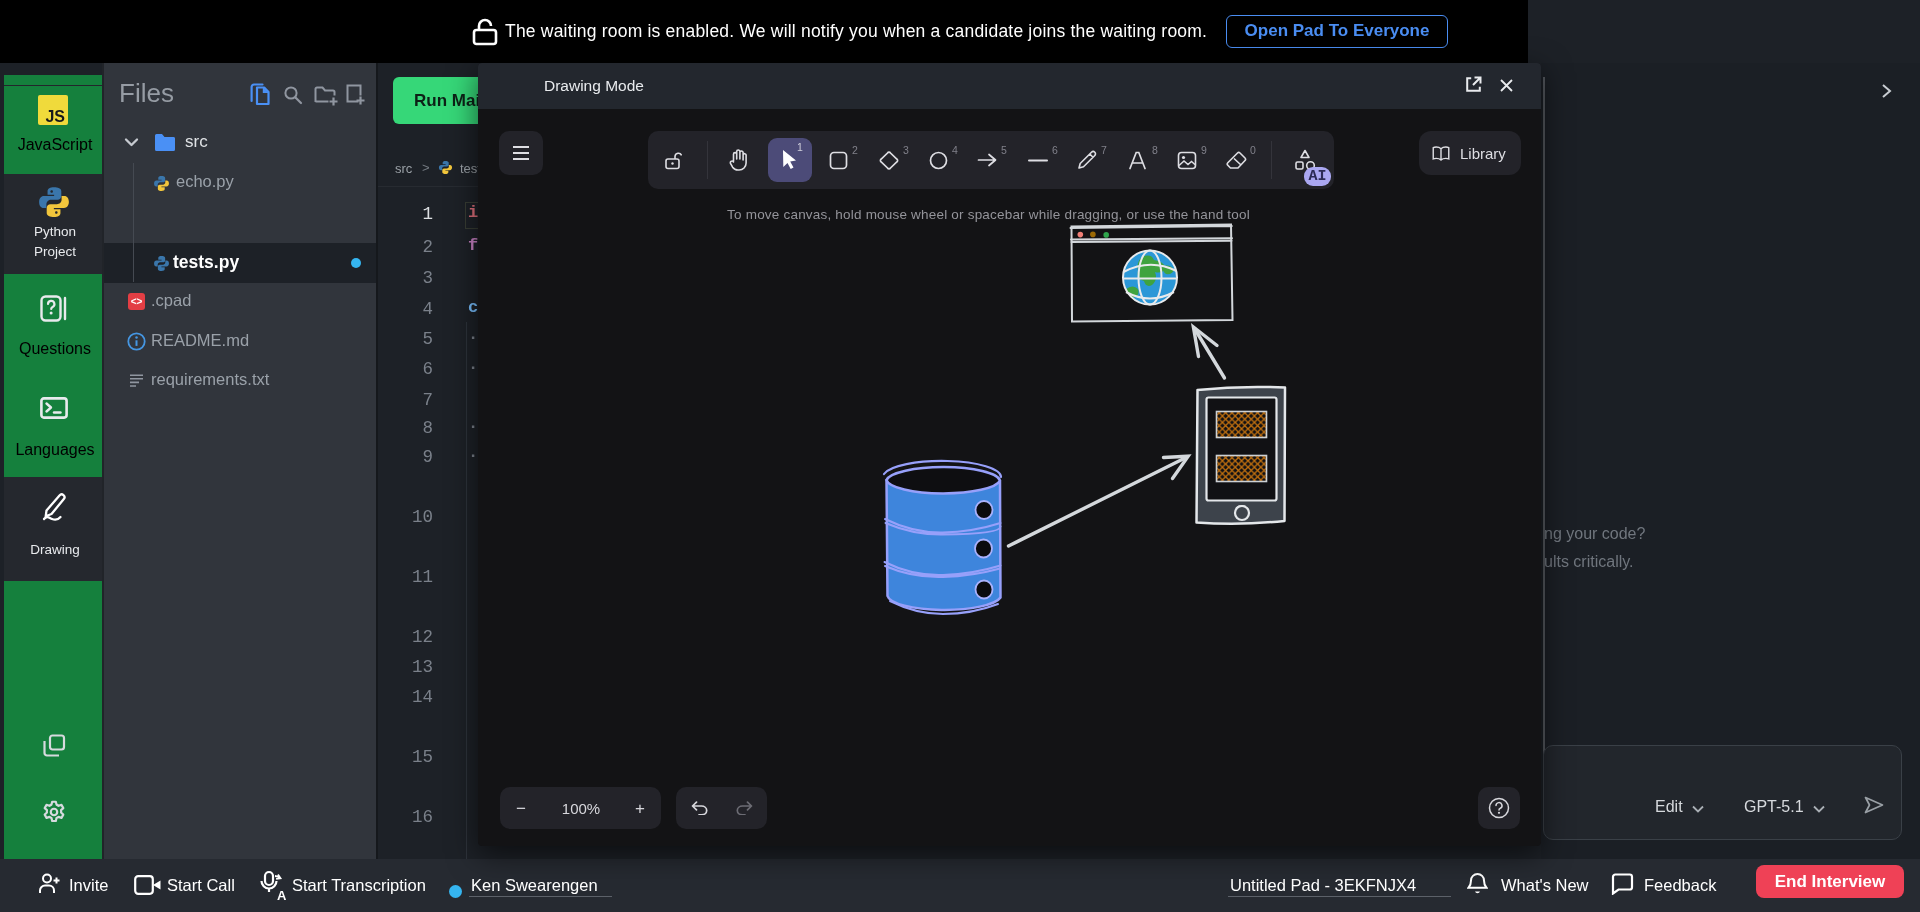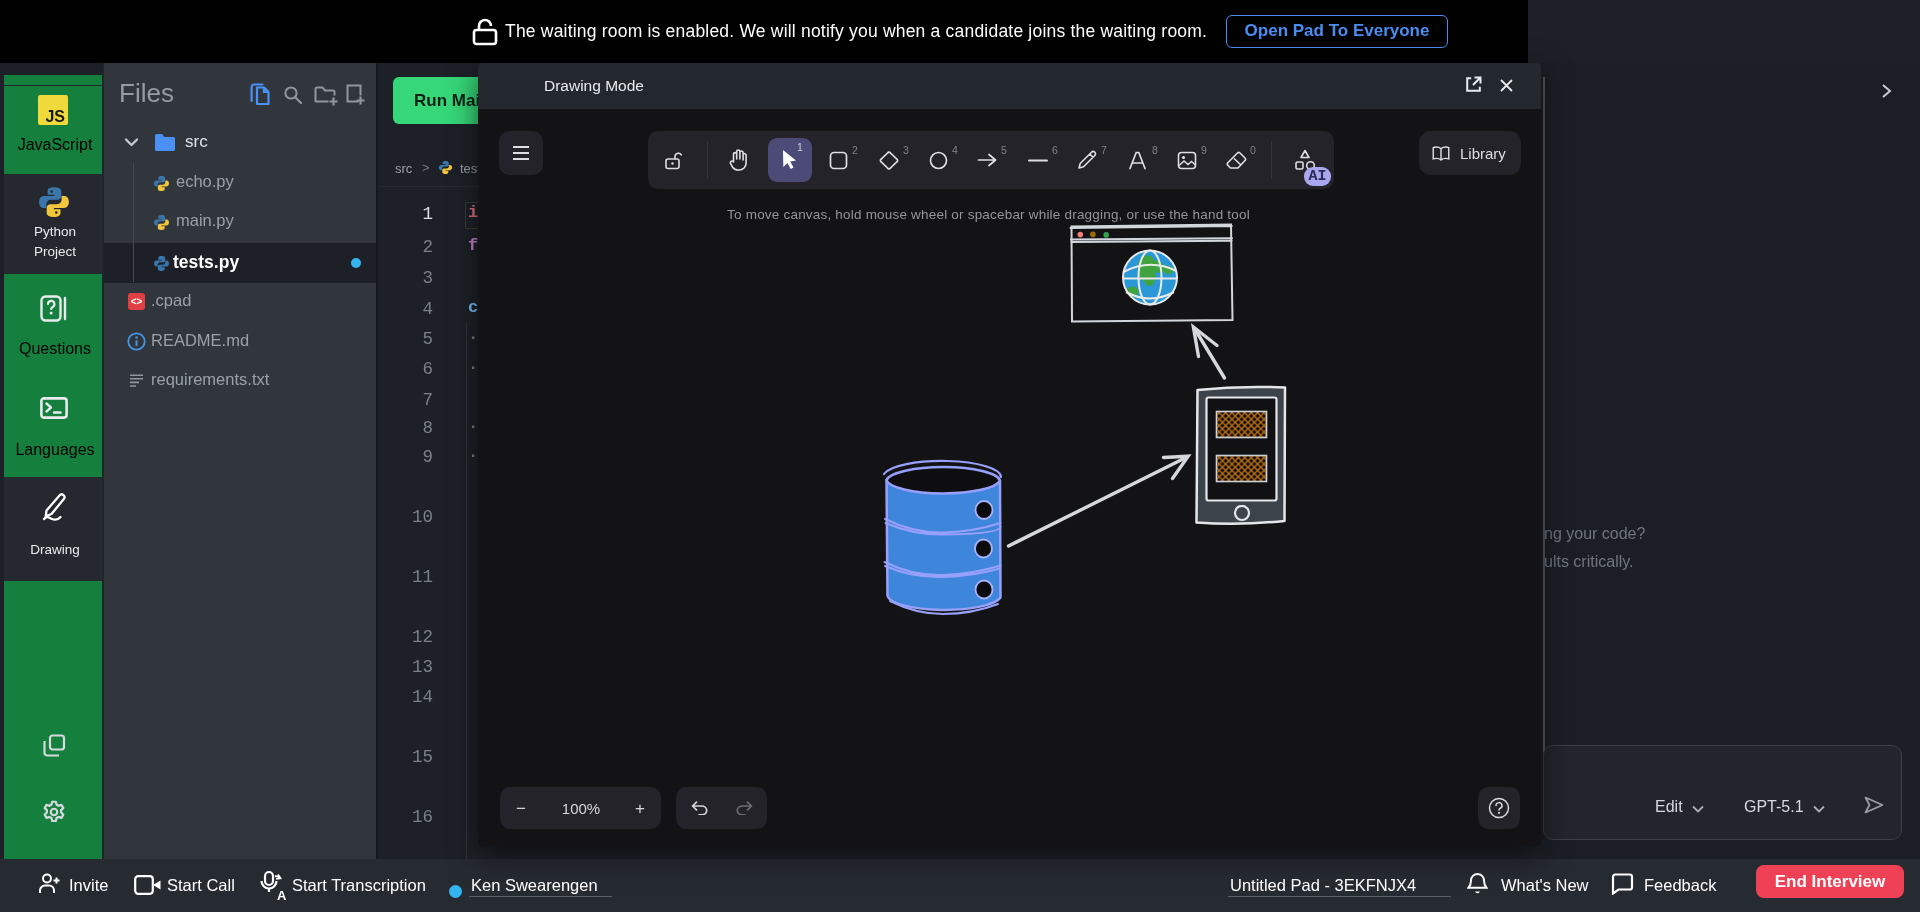--- a/index.html
+++ b/index.html
@@ -145,27 +145,20 @@
           <path d="M1 16.5 V2.5 a1.5 1.5 0 0 1 1.5-1.5 h5.5 l2.5 3 h8.5 A1.5 1.5 0 0 1 21 5.5 v11 a1.5 1.5 0 0 1 -1.5 1.5 h-17 A1.5 1.5 0 0 1 1 16.5 z" fill="#4a90f5"></path>
         </svg>
       <div class="nm" style="left:81px;font-size:17px">src</div>
     </div>
     <div class="frow" style="top:100px">
       <svg class="abs" style="left:49px;top:12px" width="17" height="17" viewBox="0 0 48 48">
           <path d="M23.8 3c-5.2 0-8.9 1.6-8.9 5.6v5.1h9.3v1.9H9.9C5.6 15.6 3 19.2 3 23.9c0 4.8 2.2 8.5 6.5 8.5h3.8v-5.3c0-3.4 3-6.3 6.5-6.3h9.2c2.9 0 5.3-2.4 5.3-5.3V8.6C34.3 4.5 29.6 3 23.8 3z" fill="#3a76ab"></path>
           <path d="M24.2 45c5.2 0 8.9-1.6 8.9-5.6v-5.1h-9.3v-1.9h14.3c4.3 0 6.9-3.6 6.9-8.3 0-4.8-2.2-8.5-6.5-8.5h-3.8v5.3c0 3.4-3 6.3-6.5 6.3h-9.2c-2.9 0-5.3 2.4-5.3 5.3v6.9C13.7 43.5 18.4 45 24.2 45z" fill="#f2c63c"></path>
         </svg>
       <div class="nm" style="left:72px">echo.py</div>
-    </div>
-    <div class="frow" style="top:139px">
-      <svg class="abs" style="left:49px;top:12px" width="17" height="17" viewBox="0 0 48 48">
-          <path d="M23.8 3c-5.2 0-8.9 1.6-8.9 5.6v5.1h9.3v1.9H9.9C5.6 15.6 3 19.2 3 23.9c0 4.8 2.2 8.5 6.5 8.5h3.8v-5.3c0-3.4 3-6.3 6.5-6.3h9.2c2.9 0 5.3-2.4 5.3-5.3V8.6C34.3 4.5 29.6 3 23.8 3z" fill="#3a76ab"></path>
-          <path d="M24.2 45c5.2 0 8.9-1.6 8.9-5.6v-5.1h-9.3v-1.9h14.3c4.3 0 6.9-3.6 6.9-8.3 0-4.8-2.2-8.5-6.5-8.5h-3.8v5.3c0 3.4-3 6.3-6.5 6.3h-9.2c-2.9 0-5.3 2.4-5.3 5.3v6.9C13.7 43.5 18.4 45 24.2 45z" fill="#f2c63c"></path>
-        </svg>
-      <div class="nm" style="left:72px">main.py</div>
     </div>
     <div class="frow" id="row-tests" style="top:180px">
       <svg class="abs" style="left:49px;top:12px" width="17" height="17" viewBox="0 0 48 48">
           <path d="M23.8 3c-5.2 0-8.9 1.6-8.9 5.6v5.1h9.3v1.9H9.9C5.6 15.6 3 19.2 3 23.9c0 4.8 2.2 8.5 6.5 8.5h3.8v-5.3c0-3.4 3-6.3 6.5-6.3h9.2c2.9 0 5.3-2.4 5.3-5.3V8.6C34.3 4.5 29.6 3 23.8 3z" fill="#3a76ab"></path>
           <path d="M24.2 45c5.2 0 8.9-1.6 8.9-5.6v-5.1h-9.3v-1.9h14.3c4.3 0 6.9-3.6 6.9-8.3 0-4.8-2.2-8.5-6.5-8.5h-3.8v5.3c0 3.4-3 6.3-6.5 6.3h-9.2c-2.9 0-5.3 2.4-5.3 5.3v6.9C13.7 43.5 18.4 45 24.2 45z" fill="#3a76ab"></path>
         </svg>
       <div class="nm" style="left:69px;font-size:17.5px">tests.py</div>
       <div class="abs" style="left:247px;top:15px;width:10px;height:10px;border-radius:50%;background:#35b5f0"></div>
     </div>
     <div class="frow" style="top:219px">

